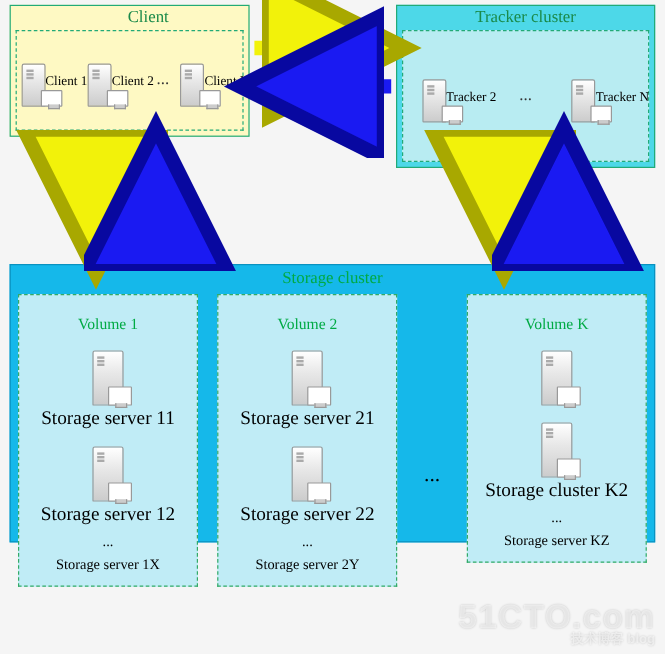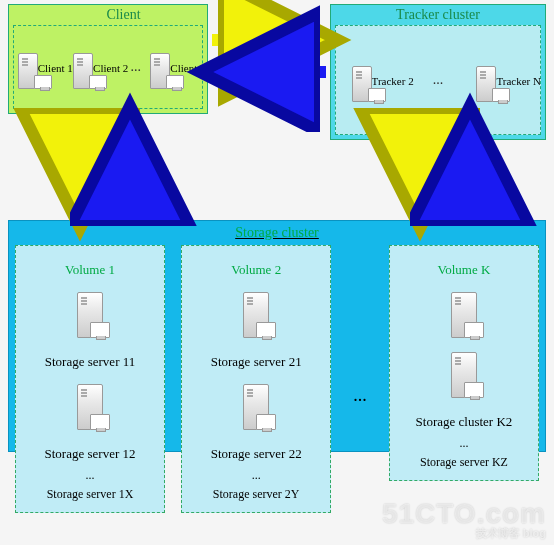--- a/index.html
+++ b/index.html
@@ -18,21 +18,21 @@
   .cluster-title {
     color: #1a8a4a;
     font-size: 14px;
     text-align: center;
     padding: 2px 0;
   }
   
   .client-cluster {
     left: 8px; top: 4px;
     width: 200px; height: 110px;
-    background: #bef264;
+    background: #fef9c3;
     padding-left: 31px;
   }
   .client-inner {
     position:absolute; left:4px; right:4px; top:20px; bottom:4px;
     border: 1px dashed #2a7;
     display:flex; align-items:center; justify-content:space-around;
   }
   .node { display:flex; flex-direction:row; align-items:center; width:48px;}
   .node-label { margin-top:2px; font-size:11px; color:#000; white-space:nowrap;}
   .ellipsis { font-size:14px; color:#333; padding:0 2px;}
@@ -47,36 +47,35 @@
     border: 1px dashed #2a7;
     background:#b8ecf2;
     display:flex; align-items:center; justify-content:space-around;
   }
   
   .storage-cluster {
     left: 8px; top: 220px;
     width: 538px; height: 232px;
     background: #15b8ea;
     border: 1px solid #0a92c0;
-    text-decoration: underline;
   }
   .storage-title { color:#0a4; font-size:14px; text-align:center; padding-top:4px;}
   .storage-body {
     position:absolute; left:6px; right:6px; top:24px; bottom:6px;
     display:flex; justify-content:space-between; align-items:flex-start;
   }
   .volume {
     width: 150px;
     border: 1px dashed #3a6;
     background: #c0ecf6;
     padding: 16px 4px 8px 4px;
   }
   .volume-title { text-align:center; color:#0a4; font-size:13px; margin-bottom:4px;}
   .storage-node { display:flex; flex-direction:column; align-items:center; margin: 4px 0;}
-  .storage-node .node-label { font-size:13px; margin-top:16px;}
+  .storage-node .node-label { font-size:16px; margin-top:2px;}
   .more-text { text-align:center; font-size:12px; color:#000; padding:2px 0;}
   .vol-ellipsis {
     align-self:center; font-size:18px; color:#000; padding: 0 6px; margin-top:100px;
   }
   
   .server {
     width: 34px; height: 44px; position:relative;
     display:flex; align-items:flex-end; justify-content:center;
   }
   .tower {

